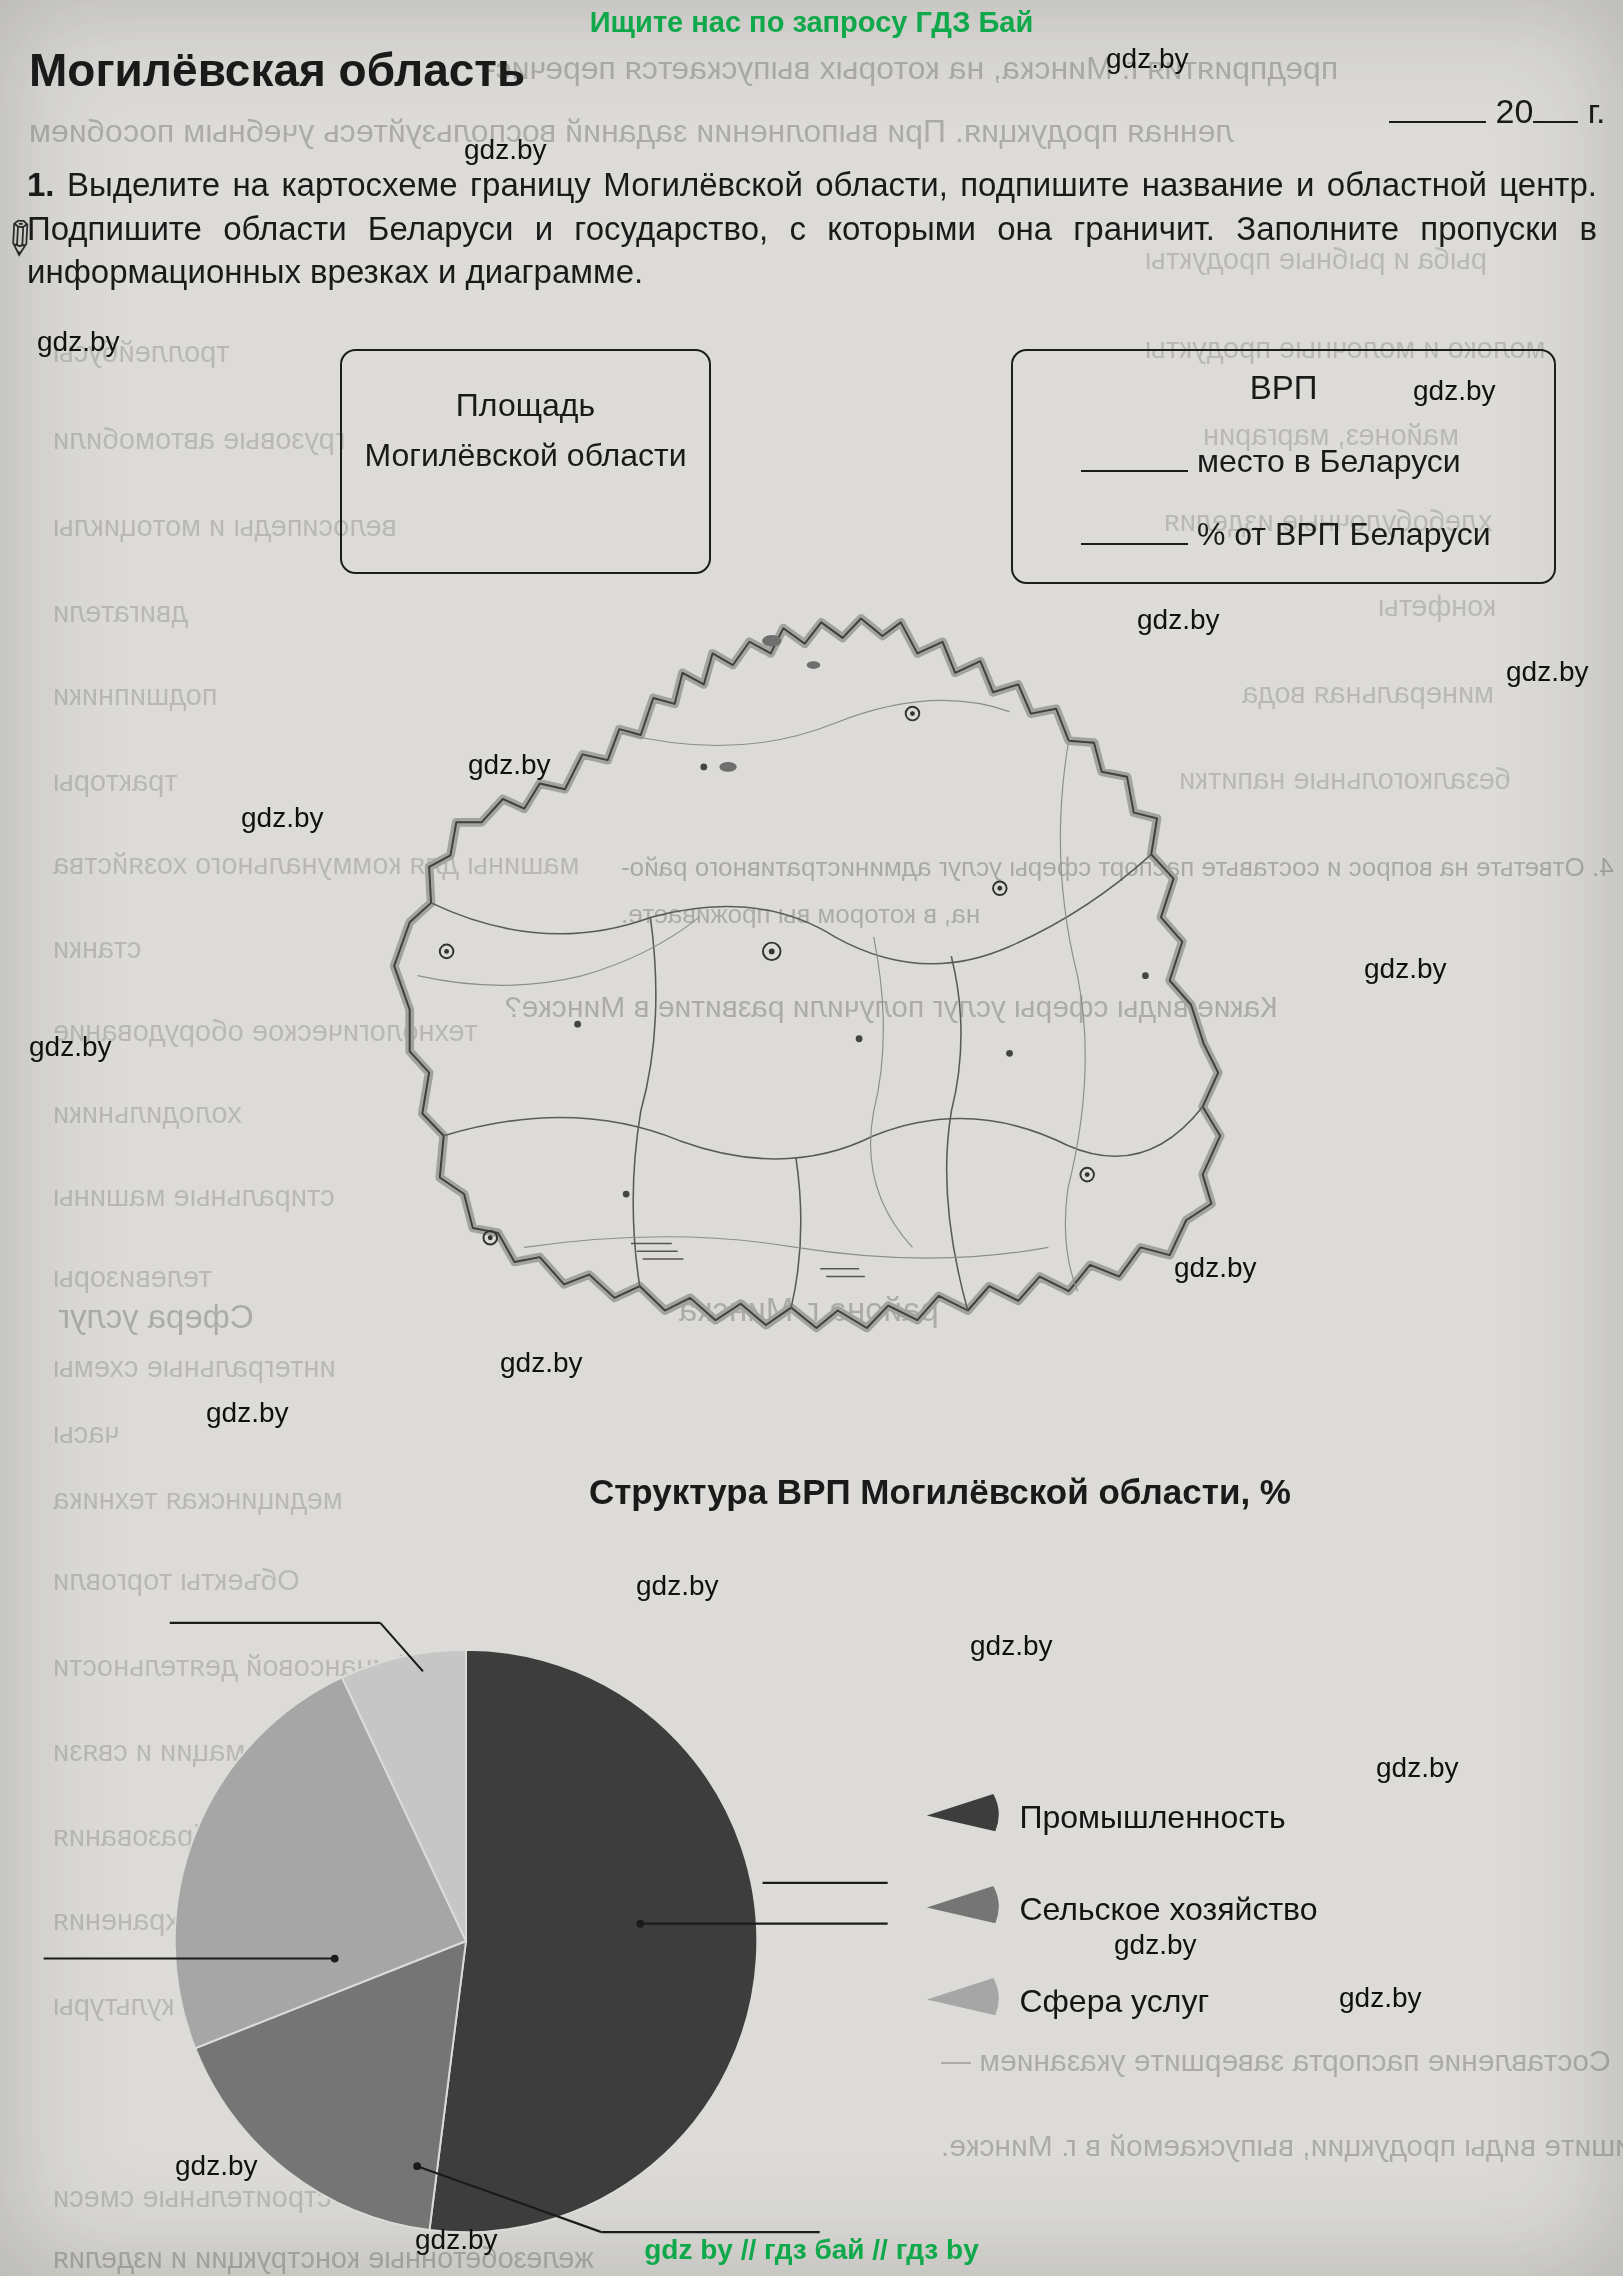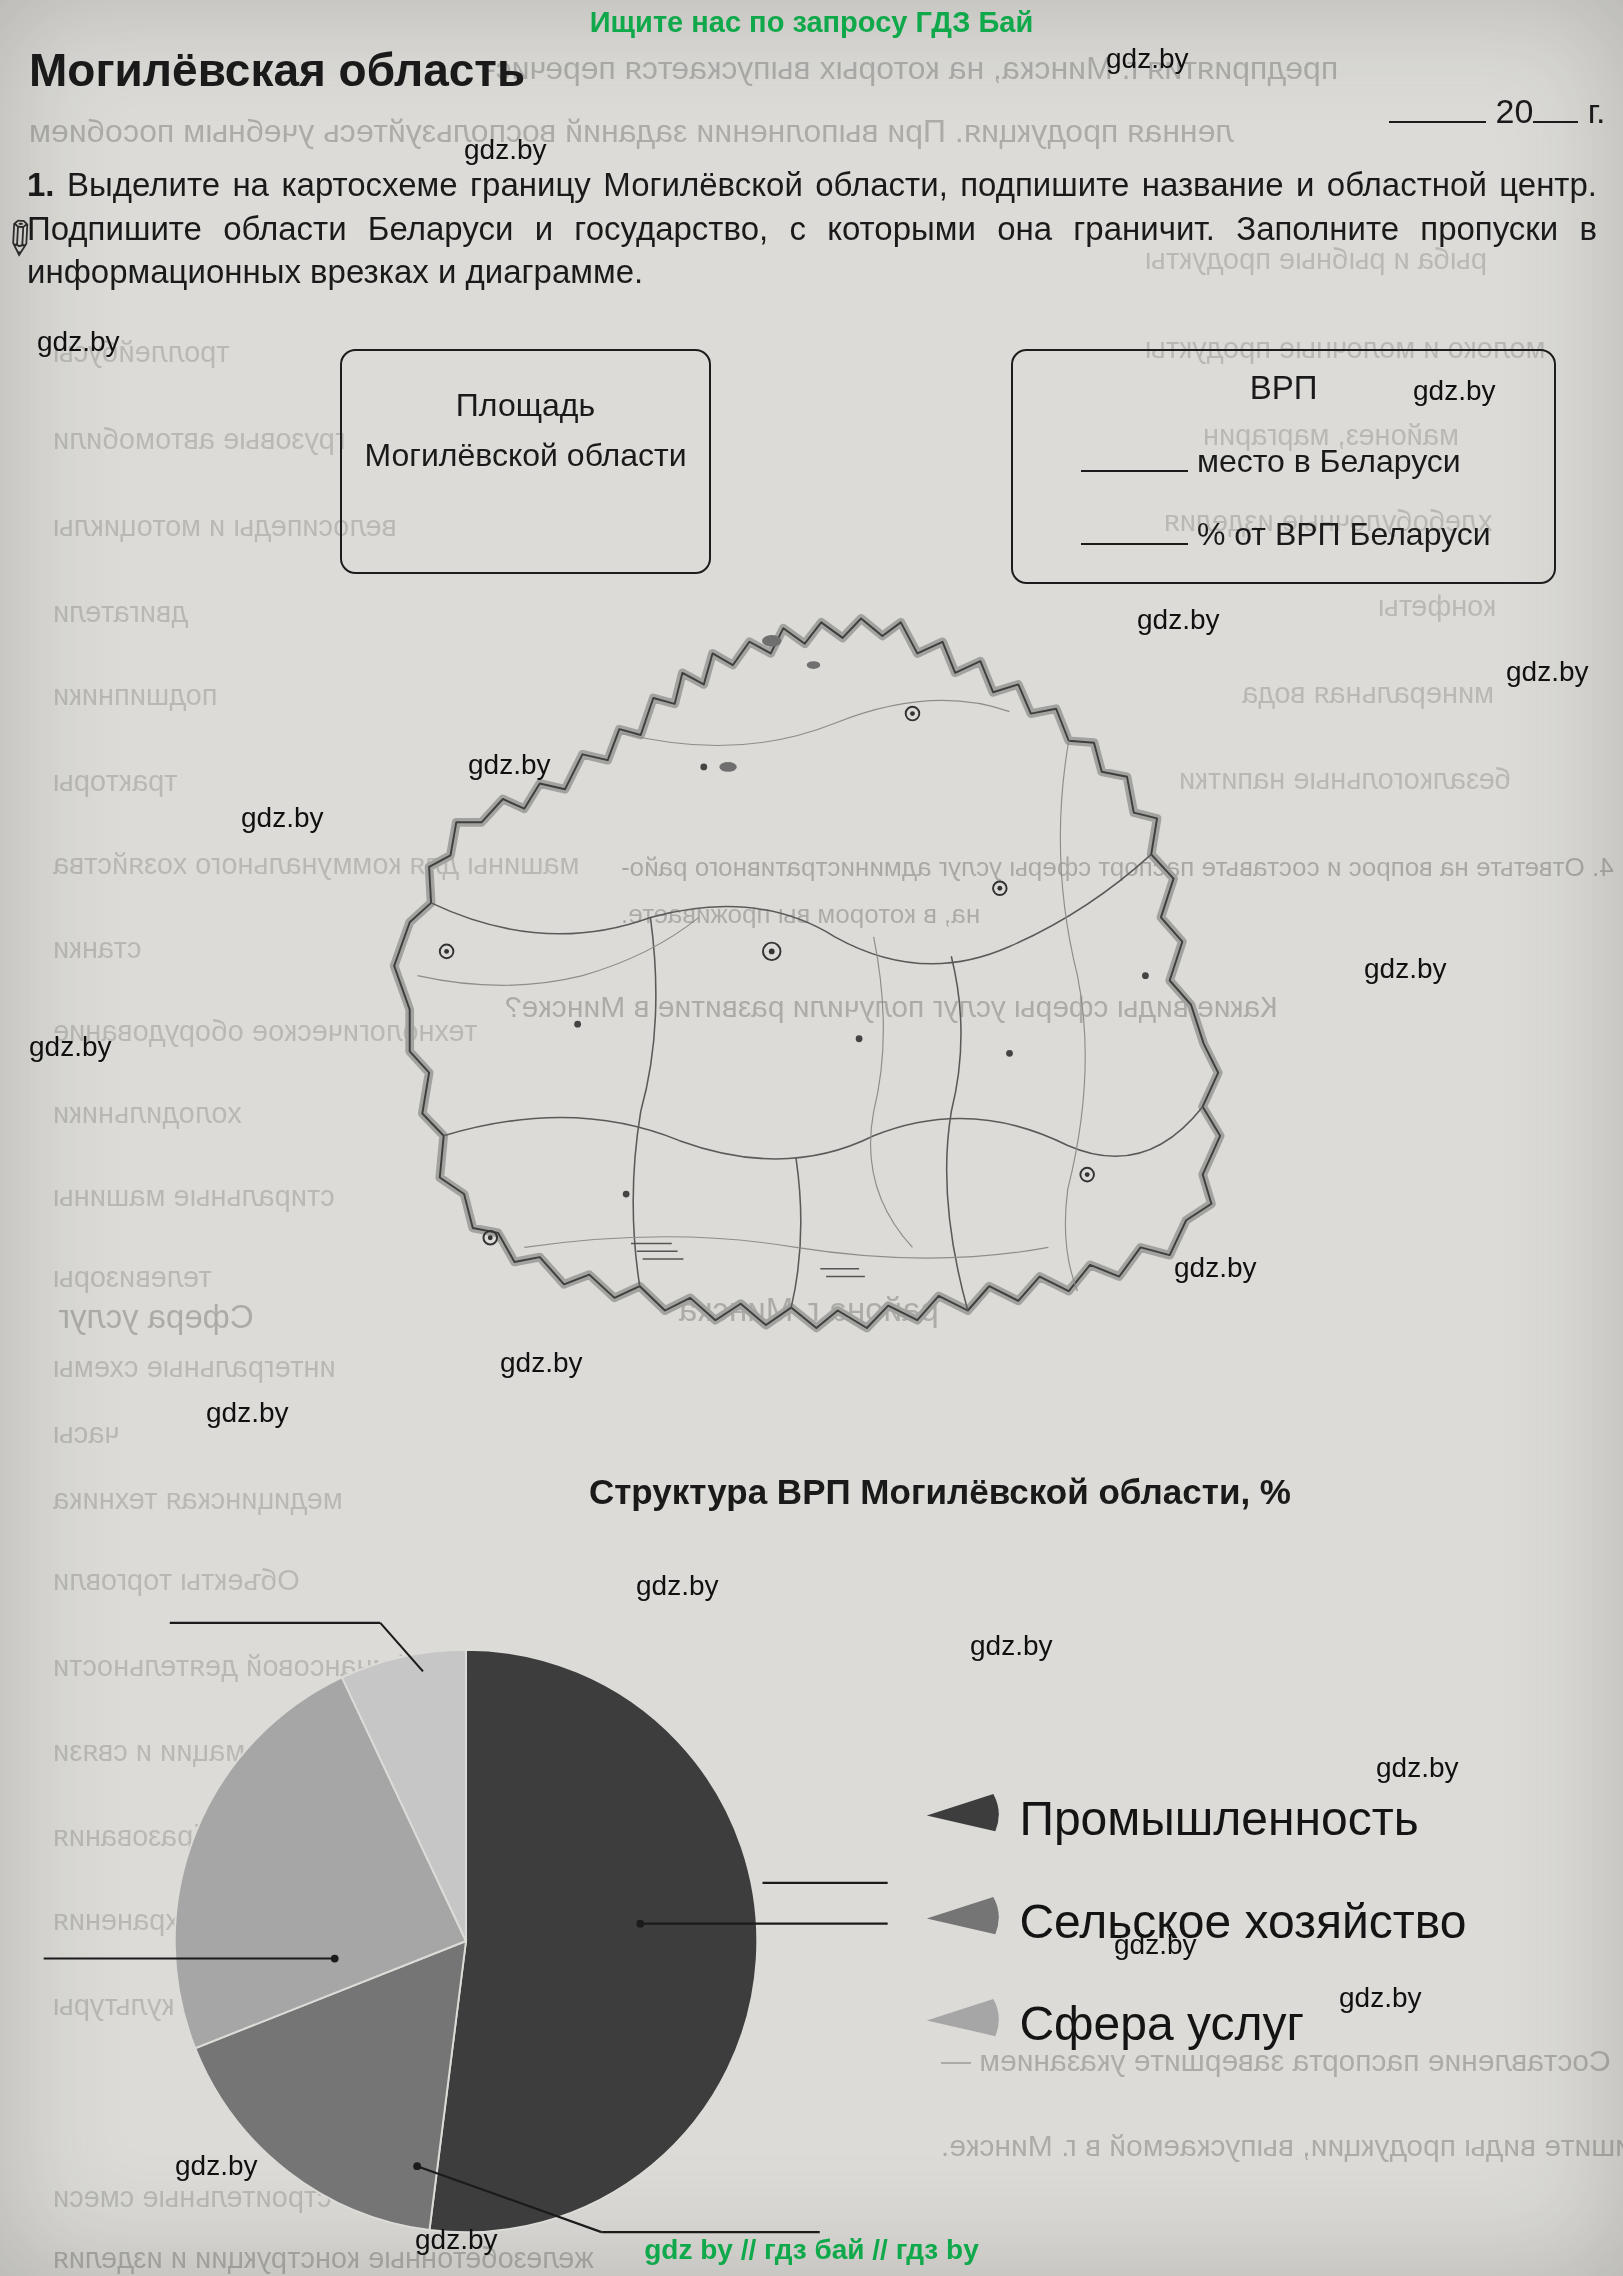--- a/index.html
+++ b/index.html
@@ -48,21 +48,21 @@
   .map .hatch{stroke:#555;stroke-width:1.5;fill:none;}
   .chart-title{position:absolute;left:243px;top:1428px;width:1048px;text-align:right;
     font-size:35px;font-weight:bold;z-index:10;margin-top:44px;}
   .pie-wrap{position:absolute;left:165px;top:1640px;width:602px;height:602px;z-index:10;}
   .leaders{position:absolute;left:0;top:1514px;width:1623px;height:763px;z-index:20;pointer-events:none;}
   .leaders line{stroke:#1b1b1b;stroke-width:2.2;}
   .leaders circle{fill:#1b1b1b;}
   .legend{position:absolute;left:924px;top:1790px;width:582px;z-index:10;}
   .legend-row{display:flex;align-items:flex-start;margin-bottom:45px;}
   .legend-wedge{width:76px;height:47px;flex:0 0 76px;margin-right:19.4px;}
-  .legend-label{font-size:48px;line-height:1.2;color:#141414;}
+  .legend-label{font-size:32px;line-height:1.2;color:#141414;margin-top:8px;}
 </style>
 </head>
 <body>
 
 <div class="page">
 
   <div class="ruled"></div>
 
   <div>
 

